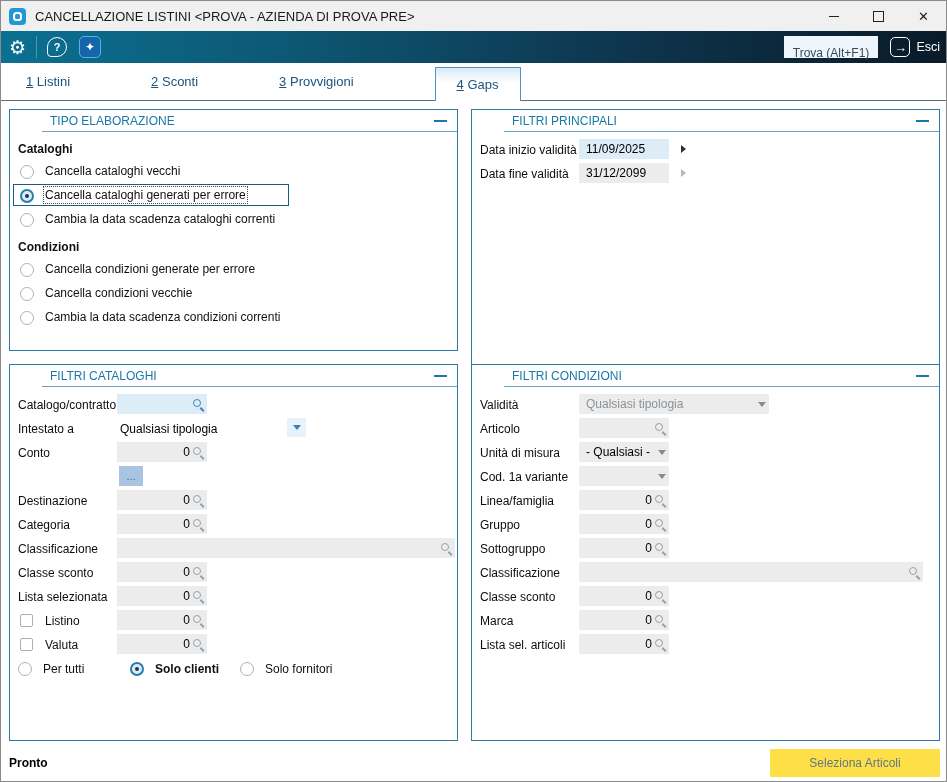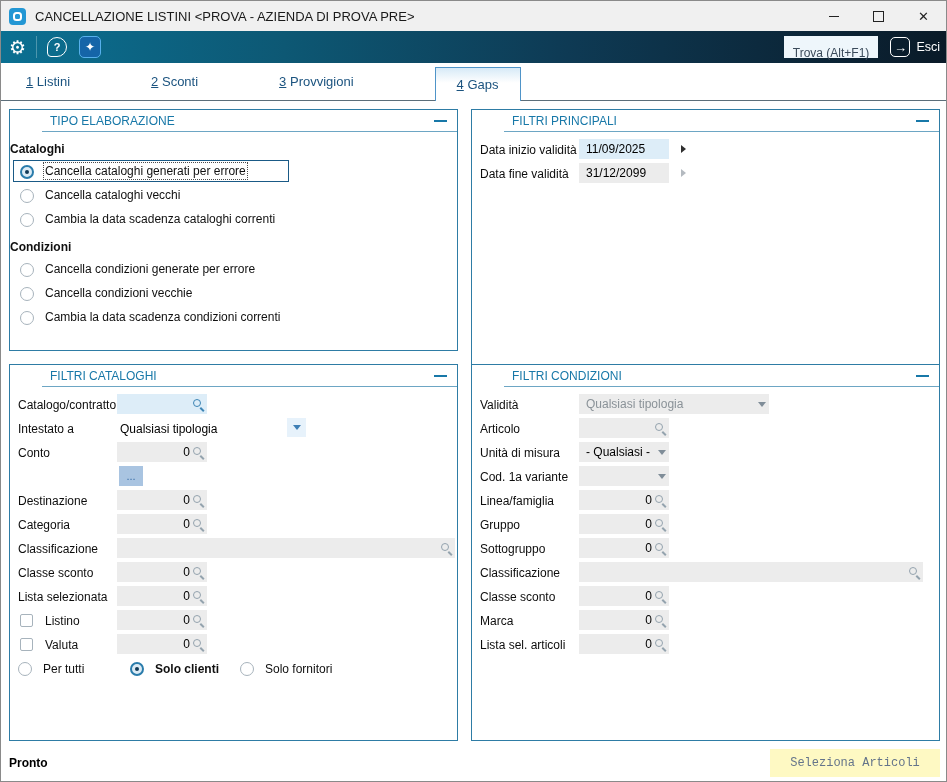--- a/index.html
+++ b/index.html
@@ -77,29 +77,29 @@
   .rad.sel { border:2px solid #2a7cab; background:#dcebf5; position:relative; }
   .rad.sel::after { content:""; position:absolute; left:3px; top:3px; width:4px; height:4px; border-radius:50%; background:#123a57; }
   .chk { position:absolute; left:10px; top:5px; width:13px; height:13px; border:1px solid #a7b3bc; border-radius:2px; background:#fff; }
   .chk-lbl { position:absolute; left:35px; top:5px; }
   .opt-row { position:relative; height:24px; }
   .opt-row .rad { position:absolute; left:10px; top:5px; }
   .opt-lbl { position:absolute; left:35px; top:4px; white-space:nowrap; }
   .opt-lbl.dotted { outline:1px dotted #4a4a4a; outline-offset:1px; }
   .sel-box { position:absolute; left:3px; top:0; width:276px; height:22px; border:1px solid #1a5a86; }
   .grp-h { position:relative; height:22px; font-weight:bold; }
-  .grp-h span { position:absolute; left:0; top:4px; }
+  .grp-h span { position:absolute; left:8px; top:4px; }
   .grp-h.second { margin-top:4px; }
   .tri-row .rad { position:absolute; top:5px; }
   .tri-row .tlbl { position:absolute; top:5px; white-space:nowrap; }
 
   
   .statusbar { height:40px; background:#fff; display:flex; align-items:center; padding:0 6px 0 8px; }
   .status-txt { font-weight:bold; color:#000; }
-  .sel-art-btn { margin-left:auto; width:170px; height:28px; background:#fef9c3; border:none; color:#64748a; font-family:Liberation Mono, monospace; font-size:12px; }
+  .sel-art-btn { margin-left:auto; width:170px; height:28px; background:#fde047; border:none; color:#64748a; font-family:Liberation Sans, sans-serif; font-size:12px; }
 </style>
 </head>
 <body>
 
 <div class="window">
 
   <div class="titlebar">
     <div class="app-icon"></div>
     <span class="tb-title">CANCELLAZIONE LISTINI &lt;PROVA - AZIENDA DI PROVA PRE&gt;</span>
     <div class="win-controls">
@@ -135,27 +135,27 @@
     <div class="panel p-tipo">
       <div class="ph">
         <span class="ph-title">TIPO ELABORAZIONE</span>
         <span class="ph-min"></span>
       </div>
       <div class="pc">
         <div class="grp-h">
             <span>Cataloghi</span>
           </div>
         <div class="opt-row">
+          <span class="rad"></span>
+          <span class="opt-lbl">Cancella cataloghi vecchi</span>
+        </div>
+        <div class="opt-row">
           <div class="sel-box"></div>
           <span class="rad sel"></span>
           <span class="opt-lbl dotted">Cancella cataloghi generati per errore</span>
-        </div>
-        <div class="opt-row">
-          <span class="rad"></span>
-          <span class="opt-lbl">Cancella cataloghi vecchi</span>
         </div>
         <div class="opt-row">
           <span class="rad"></span>
           <span class="opt-lbl">Cambia la data scadenza cataloghi correnti</span>
         </div>
         <div class="grp-h second">
             <span>Condizioni</span>
           </div>
         <div class="opt-row">
           <span class="rad"></span>

